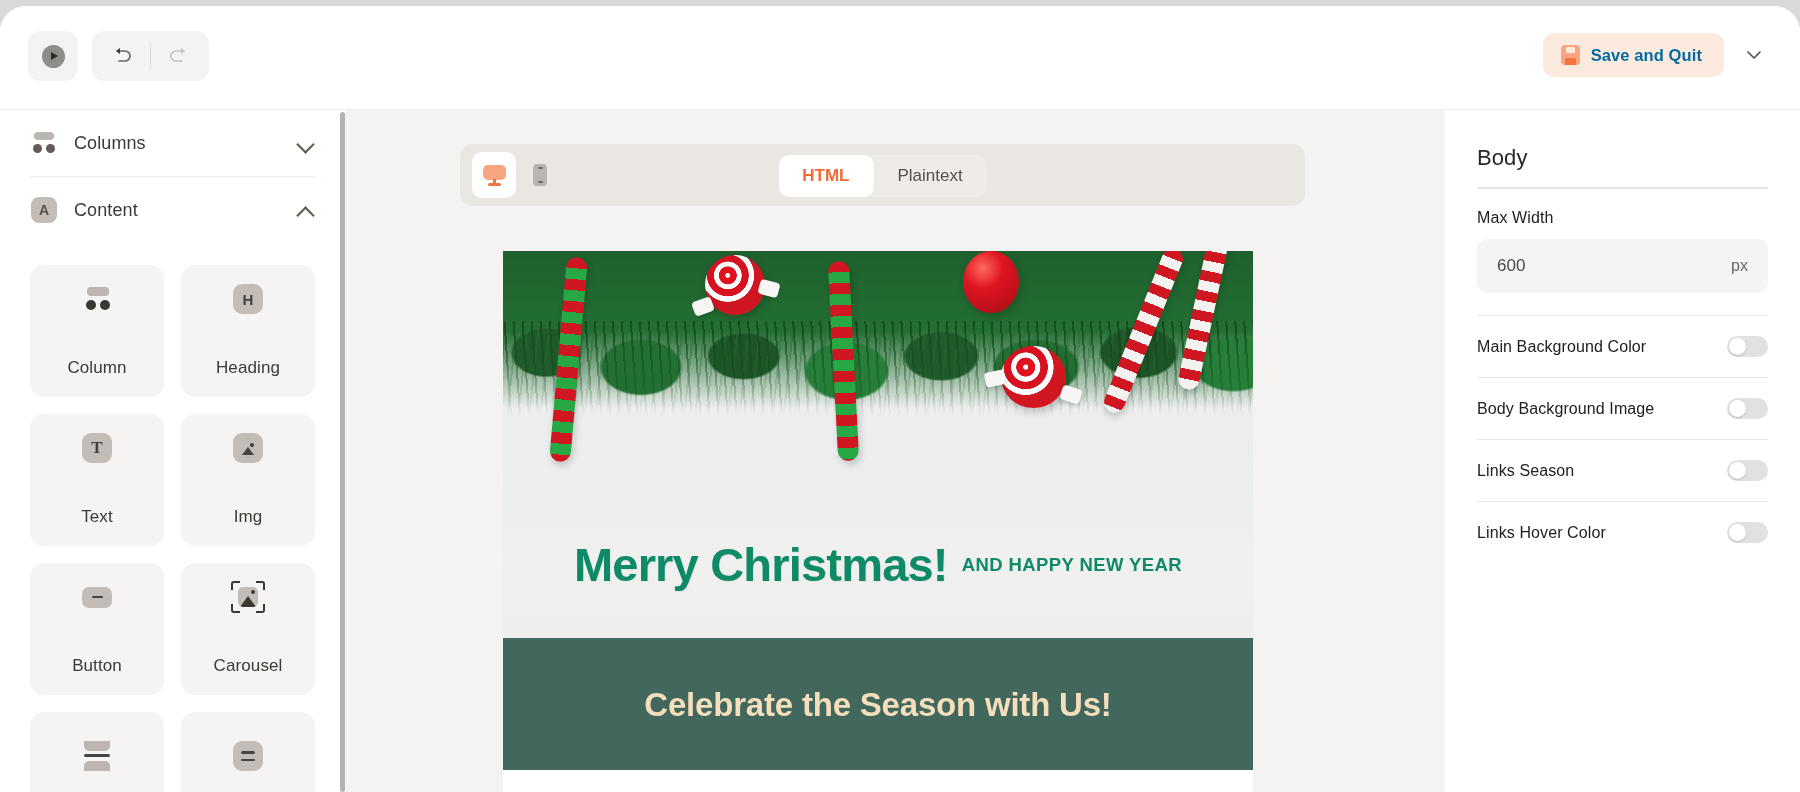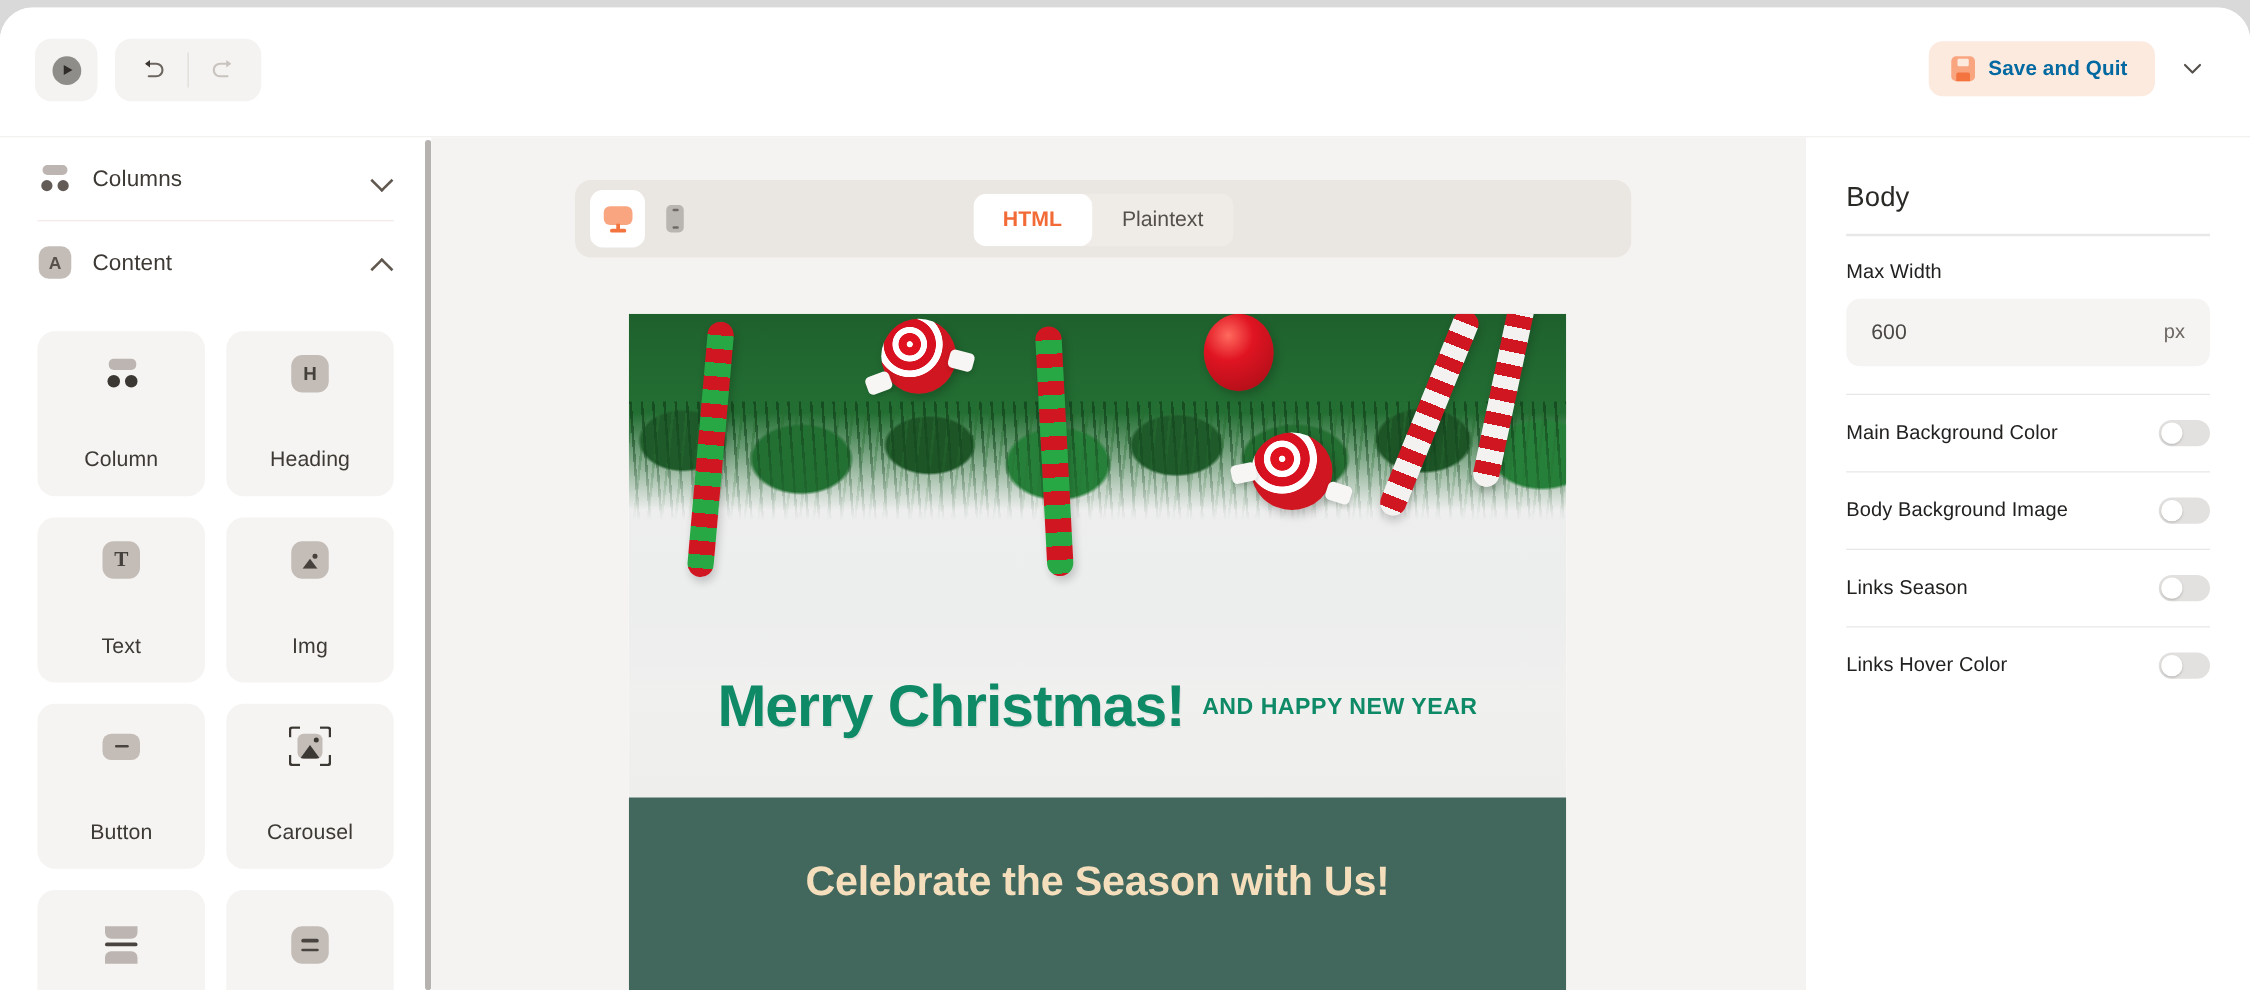--- a/index.html
+++ b/index.html
@@ -404,21 +404,21 @@
     text-shadow: 1px 1px 0 rgba(0,0,0,.05);
   }
   .greet-sub {
     font-size: 18.5px;
     font-weight: bold;
     color: #0f8a67;
     letter-spacing: .4px;
   }
   .green-band {
     position: absolute; left: 0; top: 387px;
-    width: 750px; height: 154px;
+    width: 750px; height: 132px;
     background: #42675c;
     display: flex; align-items: flex-start; justify-content: center;
     padding-top: 48px;
   }
   .band-title {
     font-size: 33px;
     font-weight: bold;
     color: #f5debc;
     letter-spacing: -0.2px;
   }

